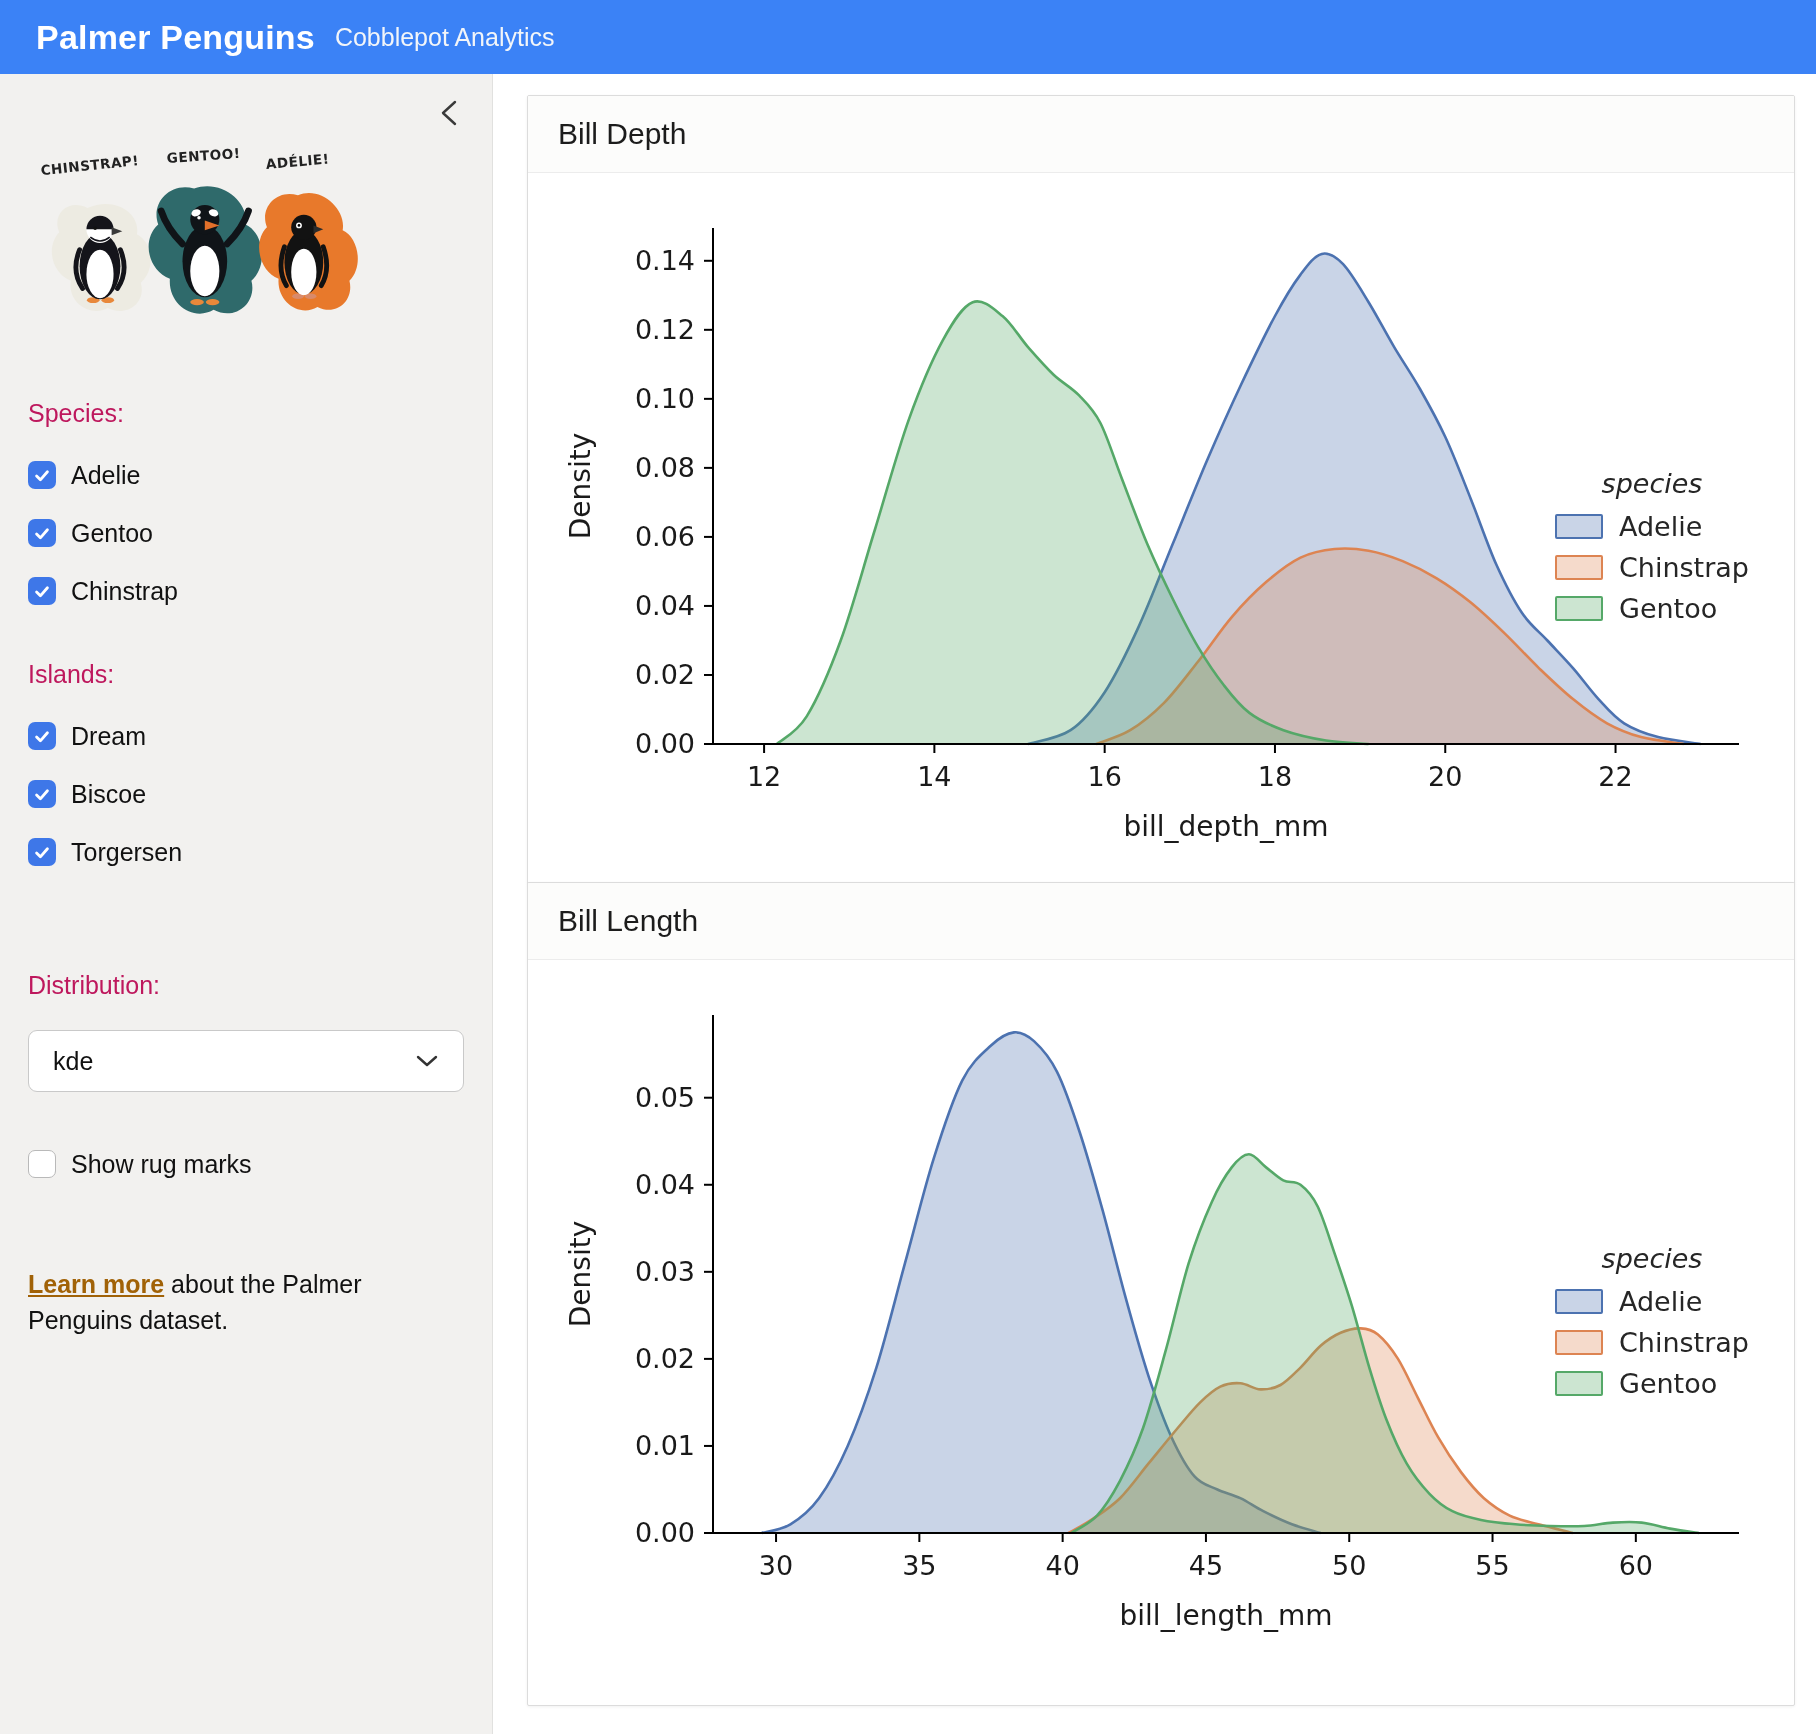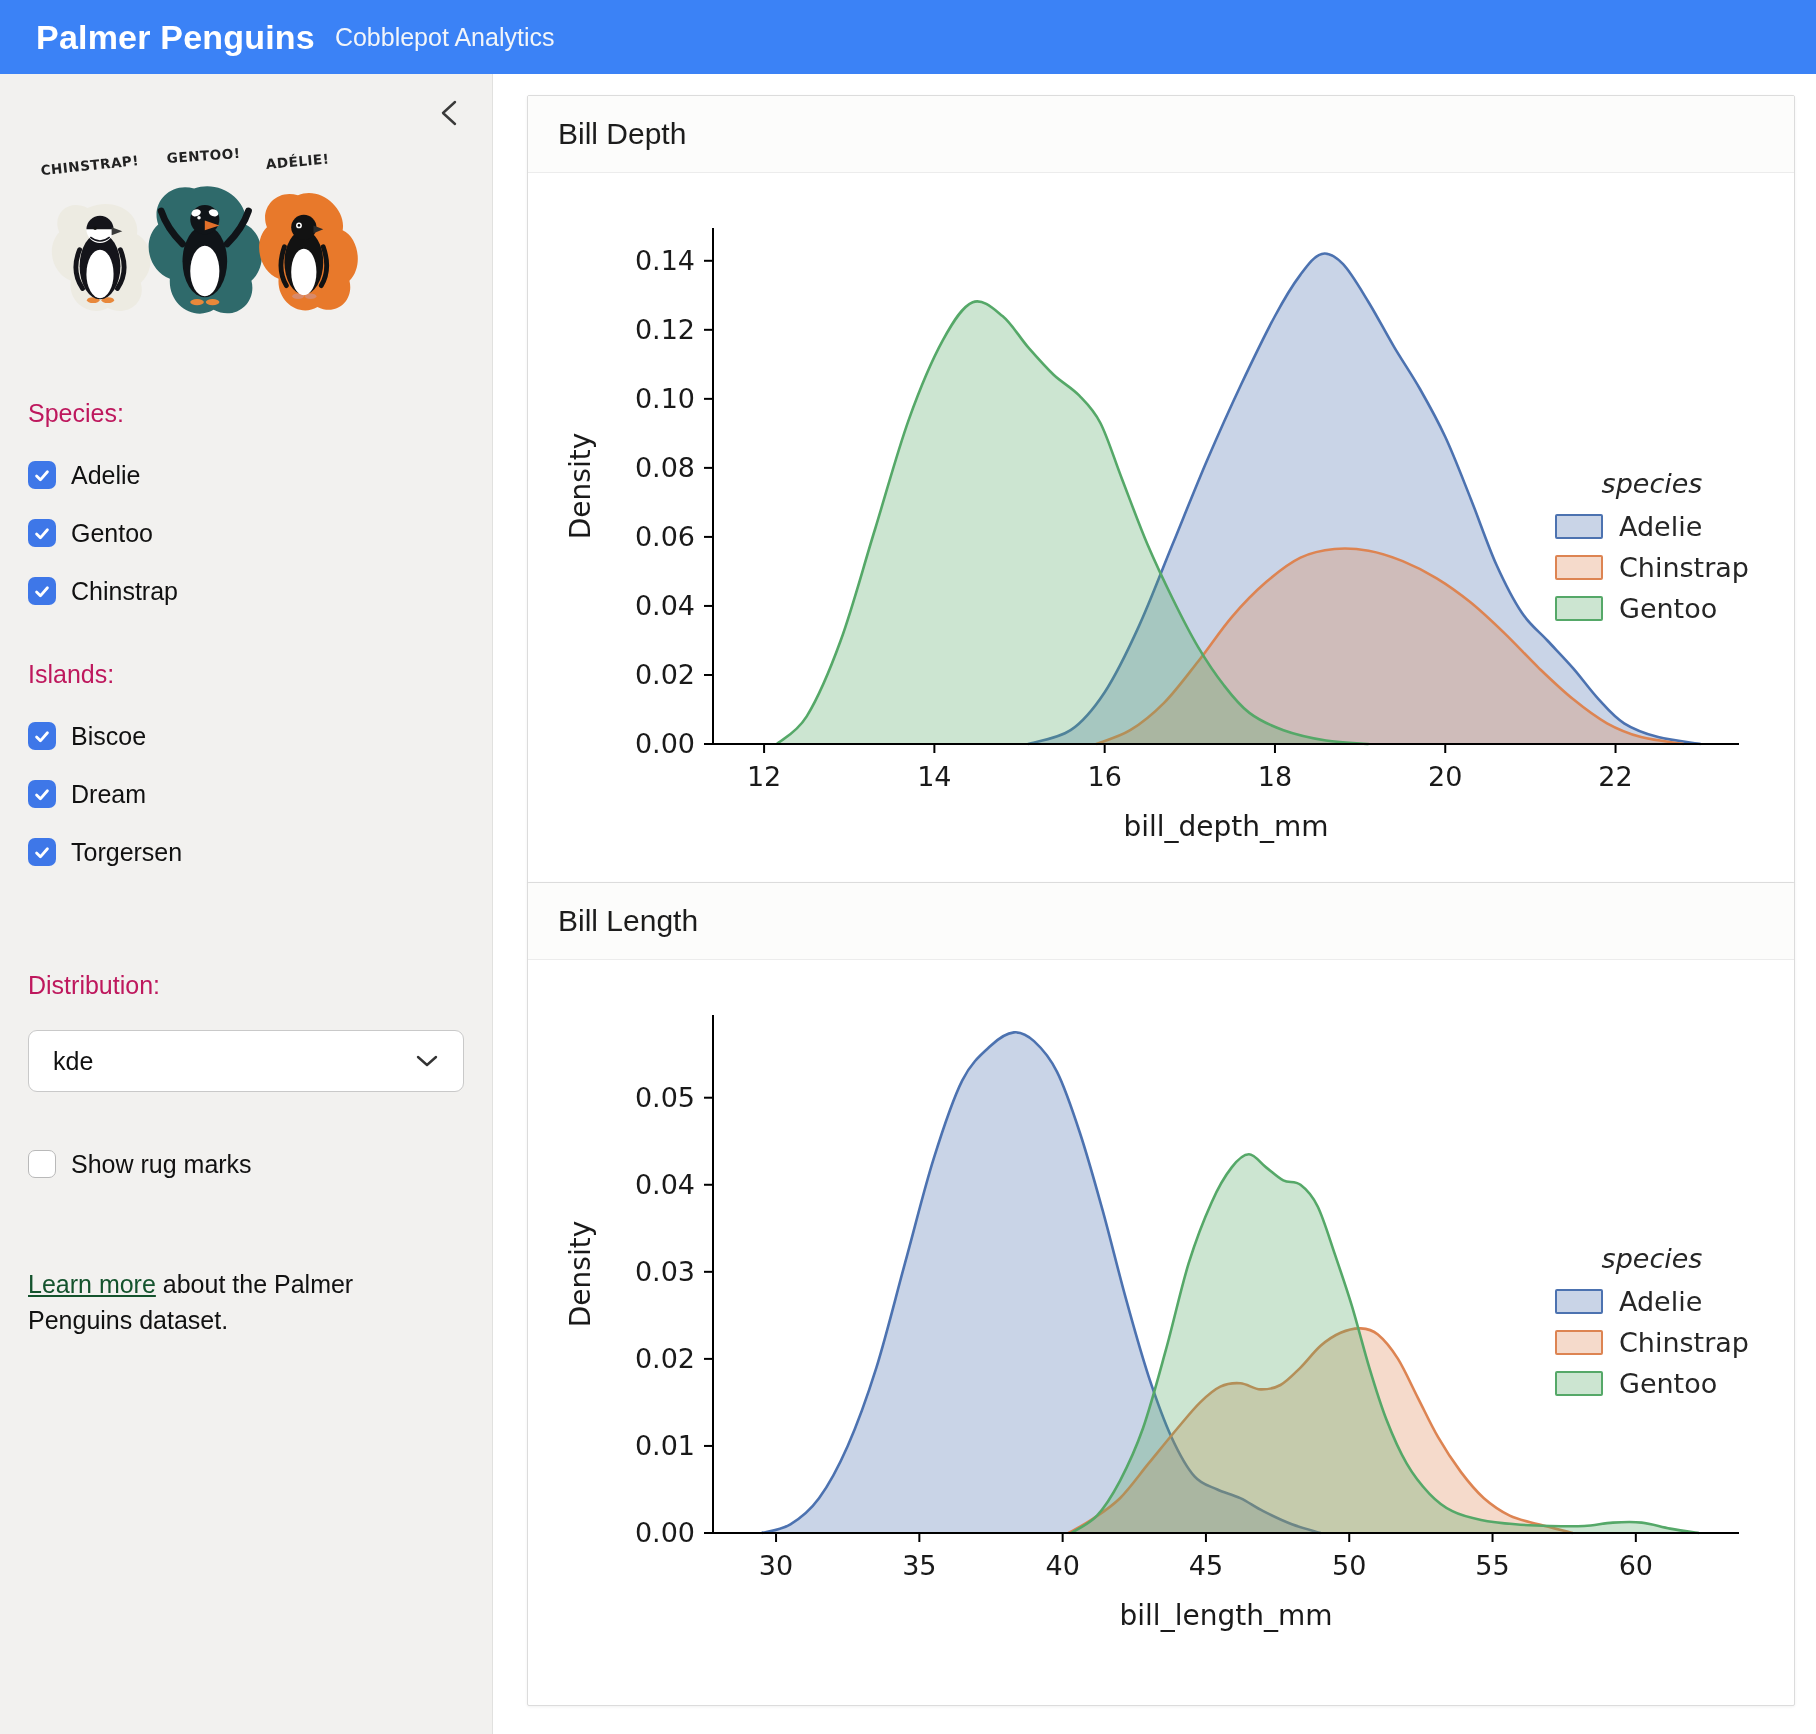--- a/index.html
+++ b/index.html
@@ -36,21 +36,21 @@
   .checkbox.unchecked { background:#fff; border:1.5px solid #b9b9b9; }
   .checkbox svg { display:block; }
 
   .select {
     width:100%; height:62px; background:#fff; border:1px solid #c9c9c9; border-radius:9px;
     display:flex; align-items:center; justify-content:space-between; padding:0 24px;
     font-size:25px; margin-top:16px; cursor:pointer;
   }
   .rug-row { margin-top:55px; }
   .learn { font-size:25px; line-height:1.45; margin:85px 0 0 0; max-width:430px; }
-  .learn a { color:#14532d; text-decoration:underline; cursor:pointer; }
+  .learn a { color:#a16207; text-decoration:underline; cursor:pointer;font-weight:bold; }
 
   
   .main { position:absolute; left:493px; top:74px; right:0; bottom:0; background:#fff; }
   .card {
     position:absolute; left:34px; width:1268px; background:#fff;
     border:1px solid #dcdcdc; border-radius:2px; box-shadow:0 1px 3px rgba(0,0,0,0.06);
     overflow:hidden;
   }
   .card1 { top:21px;  height:790px; }
   .card2 { top:808px; height:824px; }
@@ -160,29 +160,29 @@
   </label>
 
   <div class="section-label">Islands:</div>
 
   <label class="check-row">
     <span class="checkbox">
       <svg width="16" height="13" viewBox="0 0 14 12">
           <polyline points="2,6.5 5.5,10 12,2.5" fill="none" stroke="#fff" stroke-width="2.6" stroke-linecap="round" stroke-linejoin="round"></polyline>
         </svg>
     </span>
+    <span>Dream</span>
+  </label>
+  <label class="check-row">
+    <span class="checkbox">
+      <svg width="16" height="13" viewBox="0 0 14 12">
+          <polyline points="2,6.5 5.5,10 12,2.5" fill="none" stroke="#fff" stroke-width="2.6" stroke-linecap="round" stroke-linejoin="round"></polyline>
+        </svg>
+    </span>
     <span>Biscoe</span>
-  </label>
-  <label class="check-row">
-    <span class="checkbox">
-      <svg width="16" height="13" viewBox="0 0 14 12">
-          <polyline points="2,6.5 5.5,10 12,2.5" fill="none" stroke="#fff" stroke-width="2.6" stroke-linecap="round" stroke-linejoin="round"></polyline>
-        </svg>
-    </span>
-    <span>Dream</span>
   </label>
   <label class="check-row">
     <span class="checkbox">
       <svg width="16" height="13" viewBox="0 0 14 12">
           <polyline points="2,6.5 5.5,10 12,2.5" fill="none" stroke="#fff" stroke-width="2.6" stroke-linecap="round" stroke-linejoin="round"></polyline>
         </svg>
     </span>
     <span>Torgersen</span>
   </label>
 

